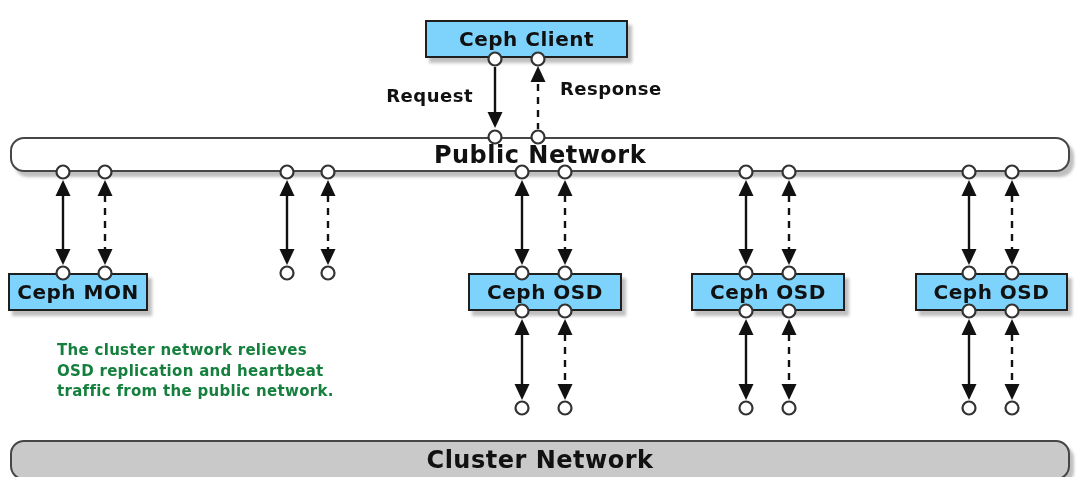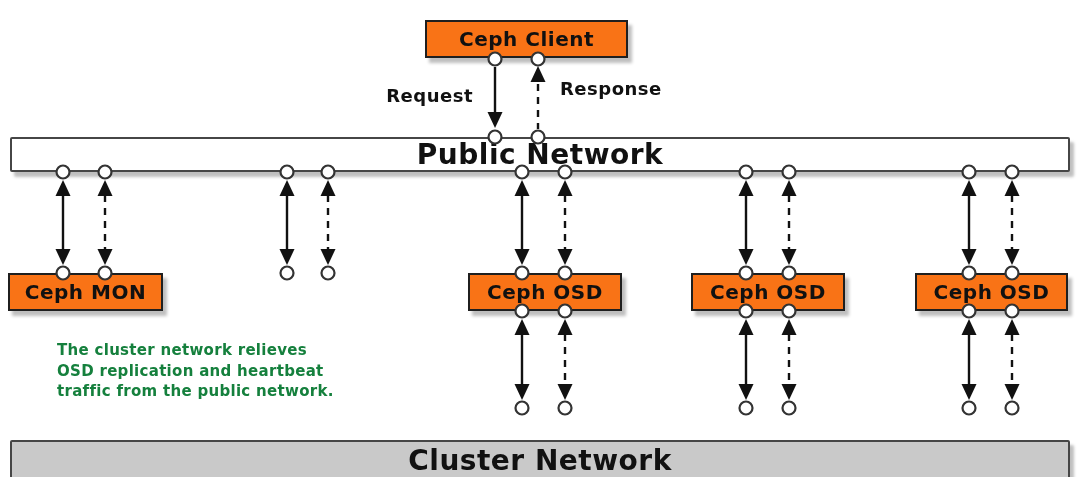--- a/index.html
+++ b/index.html
@@ -2,29 +2,29 @@
 <html><head>
 <meta charset="utf-8">
 <style>
   html,body{margin:0;padding:0;background:#ffffff;}
   .canvas{
     position:relative;width:1080px;height:477px;background:#ffffff;overflow:hidden;
     font-family:"DejaVu Sans","Liberation Sans",sans-serif;
   }
   .overlay{position:absolute;left:0;top:0;z-index:5;pointer-events:none;}
   .node{
-    position:absolute;background:#f97316;border:2px solid #1f1f1f;
+    position:absolute;background:#7dd3fc;border:2px solid #1f1f1f;
     display:flex;align-items:center;justify-content:center;
     font-weight:bold;font-size:20px;color:#111;letter-spacing:0.5px;
     box-shadow:4px 5px 3px rgba(0,0,0,0.25);box-sizing:border-box;z-index:2;
   }
   .bar{
-    position:absolute;left:10px;width:1060px;border:2.5px solid #464646;border-radius:2px;
+    position:absolute;left:10px;width:1060px;border:2.5px solid #464646;border-radius:14px;
     display:flex;align-items:center;justify-content:center;
-    font-weight:bold;font-size:28px;color:#111;letter-spacing:0.5px;
+    font-weight:bold;font-size:24px;color:#111;letter-spacing:0.5px;
     box-shadow:4px 5px 3px rgba(0,0,0,0.25);box-sizing:border-box;z-index:2;
   }
   .bar.public{top:137px;height:35px;background:#ffffff;}
   .bar.cluster{top:408px;height:40px;background:#c9c9c9;margin-top:32px;}
   .flowlabel{
     position:absolute;font-weight:bold;font-size:18px;color:#111;z-index:3;letter-spacing:0.5px;
   }
   .annotation{
     position:absolute;left:57px;top:340px;font-weight:bold;font-size:15px;
     line-height:20.5px;color:#15803d;z-index:3;letter-spacing:0.3px;
@@ -131,21 +131,21 @@
     <span>Ceph Client</span>
   </div>
 
   <div class="flowlabel" style="left:353px;top:85px;width:120px;text-align:right;">Request</div>
   <div class="flowlabel" style="left:560px;top:78px;">Response</div>
 
   <div class="bar public">
     <span>Public Network</span>
   </div>
 
-  <div class="node" style="left:8px;top:273px;width:155px;height:38px;">
+  <div class="node" style="left:8px;top:273px;width:140px;height:38px;">
     <span>Ceph MON</span>
   </div>
   <div class="node" style="left:468px;top:273px;width:154px;height:38px;">
     <span>Ceph OSD</span>
   </div>
   <div class="node" style="left:691px;top:273px;width:154px;height:38px;">
     <span>Ceph OSD</span>
   </div>
   <div class="node" style="left:915px;top:273px;width:153px;height:38px;">
     <span>Ceph OSD</span>

